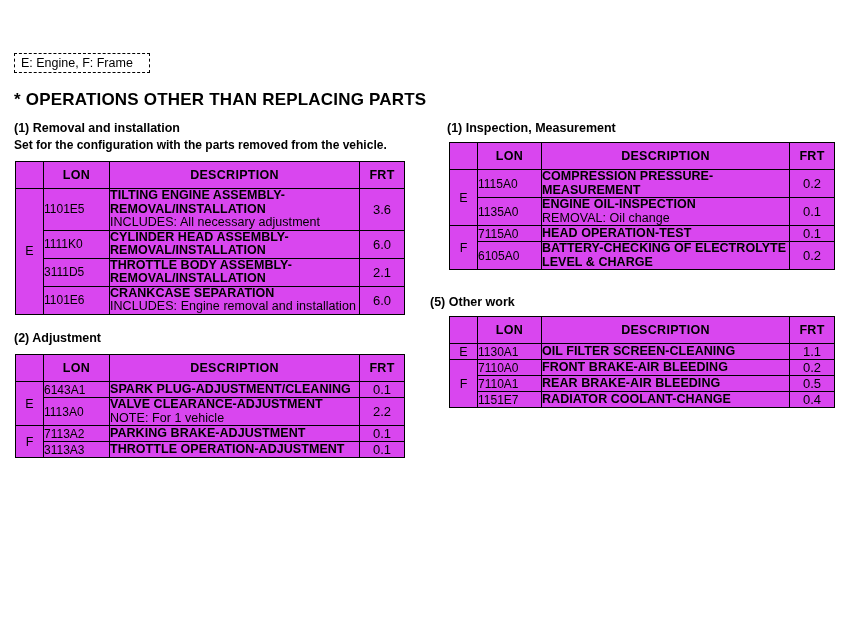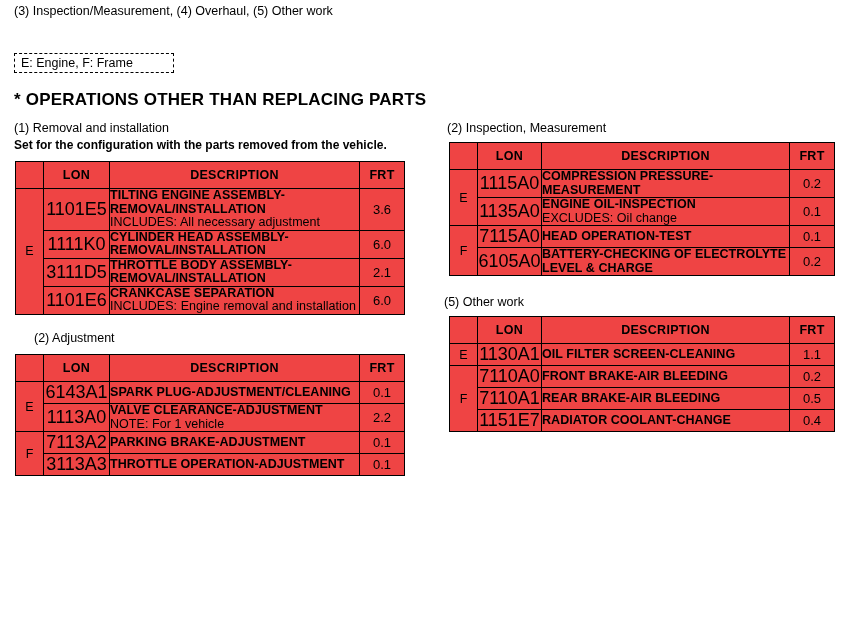--- a/index.html
+++ b/index.html
@@ -24,21 +24,21 @@
     font-size: 12.5px;
     line-height: 16.5px;
     white-space: nowrap;
   }
   .intro .line { display: block; }
 
   .legend-box {
     position: absolute;
     left: 14px;
     top: 53px;
-    width: 160px;
+    width: 136px;
     height: 20px;
     box-sizing: border-box;
     border: 1.5px dashed #000;
     font-size: 12.5px;
     line-height: 18px;
     padding-left: 6px;
     white-space: nowrap;
   }
 
   .star-heading {
@@ -48,36 +48,36 @@
     font-size: 17px;
     font-weight: bold;
     letter-spacing: 0.2px;
     white-space: nowrap;
   }
 
   
   .sec-title {
     position: absolute;
     font-size: 12.5px;
-    font-weight: normal;
+    font-weight: bold;
     white-space: nowrap;
   }
   .sec-sub {
     position: absolute;
     font-size: 12px;
     font-weight: bold;
     white-space: nowrap;
   }
 
   
   table.frt {
     position: absolute;
     border-collapse: collapse;
     table-layout: fixed;
-    background: #ef4444;
+    background: #d946ef;
   }
   table.frt, table.frt th, table.frt td {
     border: 1px solid #000;
   }
   table.frt {
     border-width: 1.6px;
   }
   table.frt th, table.frt td {
     padding: 0;
     vertical-align: middle;
@@ -89,22 +89,21 @@
     height: 26px;
     letter-spacing: 0.3px;
   }
   td.grp {
     text-align: center;
     font-size: 12.5px;
     font-weight: normal;
     vertical-align: middle;
   }
   td.lon {
-    text-align: center;
-    font-size: 18px;
+    font-size: 12px;
     font-weight: normal;
   }
   td.frtv {
     text-align: center;
     font-size: 13px;
     font-weight: normal;
   }
   td.desc {
     text-align: left;
     padding: 2px 0 2px 6px;
@@ -123,21 +122,20 @@
   }
   
   tr.grp-start > td, tr.grp-start > th {
     border-top-width: 1.6px;
   }
 </style>
 </head>
 <body>
 
 <div class="intro">
-  <span class="line">(3) Inspection/Measurement, (4) Overhaul, (5) Other work</span>
 </div>
 
 <div class="legend-box">E: Engine, F: Frame</div>
 
 <div class="star-heading">* OPERATIONS OTHER THAN REPLACING PARTS</div>
 
 <div class="sec-title" style="left:14px; top:121px;">(1) Removal and installation</div>
 <div class="sec-sub" style="left:14px; top:138px;">Set for the configuration with the parts removed from the vehicle.</div>
 
 <table class="frt" id="t1" style="left:15px; top:161px; width:389px;">
@@ -186,21 +184,21 @@
       <td class="lon">1101E6</td>
       <td class="desc">
         <span class="main">CRANKCASE SEPARATION</span>
         <span class="note">INCLUDES: Engine removal and installation</span>
       </td>
       <td class="frtv">6.0</td>
     </tr>
   </tbody>
 </table>
 
-<div class="sec-title" style="left:14px; top:331px;margin-left:20px;">(2) Adjustment</div>
+<div class="sec-title" style="left:14px; top:331px;">(2) Adjustment</div>
 
 <table class="frt" id="t2" style="left:15px; top:354px; width:389px;">
   <colgroup>
       <col style="width:28px">
       <col style="width:66px">
       <col style="width:250px">
       <col style="width:45px">
     </colgroup>
   <thead>
     <tr>
@@ -238,21 +236,21 @@
     <tr>
       <td class="lon">3113A3</td>
       <td class="desc">
         <span class="main">THROTTLE OPERATION-ADJUSTMENT</span>
       </td>
       <td class="frtv">0.1</td>
     </tr>
   </tbody>
 </table>
 
-<div class="sec-title" style="left:447px; top:121px;">(2) Inspection, Measurement</div>
+<div class="sec-title" style="left:447px; top:121px;">(1) Inspection, Measurement</div>
 
 <table class="frt" id="t3" style="left:449px; top:142px; width:385px;">
   <colgroup>
       <col style="width:28px">
       <col style="width:64px">
       <col style="width:248px">
       <col style="width:45px">
     </colgroup>
   <thead>
     <tr>
@@ -268,21 +266,21 @@
       <td class="lon">1115A0</td>
       <td class="desc">
         <span class="main">COMPRESSION PRESSURE-MEASUREMENT</span>
       </td>
       <td class="frtv">0.2</td>
     </tr>
     <tr>
       <td class="lon">1135A0</td>
       <td class="desc">
         <span class="main">ENGINE OIL-INSPECTION</span>
-        <span class="note">EXCLUDES: Oil change</span>
+        <span class="note">REMOVAL: Oil change</span>
       </td>
       <td class="frtv">0.1</td>
     </tr>
     <tr class="grp-start">
       <td class="grp" rowspan="2">F</td>
       <td class="lon">7115A0</td>
       <td class="desc">
         <span class="main">HEAD OPERATION-TEST</span>
       </td>
       <td class="frtv">0.1</td>
@@ -291,21 +289,21 @@
       <td class="lon">6105A0</td>
       <td class="desc">
         <span class="main">BATTERY-CHECKING OF ELECTROLYTE</span>
         <span class="main">LEVEL &amp; CHARGE</span>
       </td>
       <td class="frtv">0.2</td>
     </tr>
   </tbody>
 </table>
 
-<div class="sec-title" style="left:444px; top:295px;">(5) Other work</div>
+<div class="sec-title" style="left:430px; top:295px;">(5) Other work</div>
 
 <table class="frt" id="t5" style="left:449px; top:316px; width:385px;">
   <colgroup>
       <col style="width:28px">
       <col style="width:64px">
       <col style="width:248px">
       <col style="width:45px">
     </colgroup>
   <thead>
     <tr>

